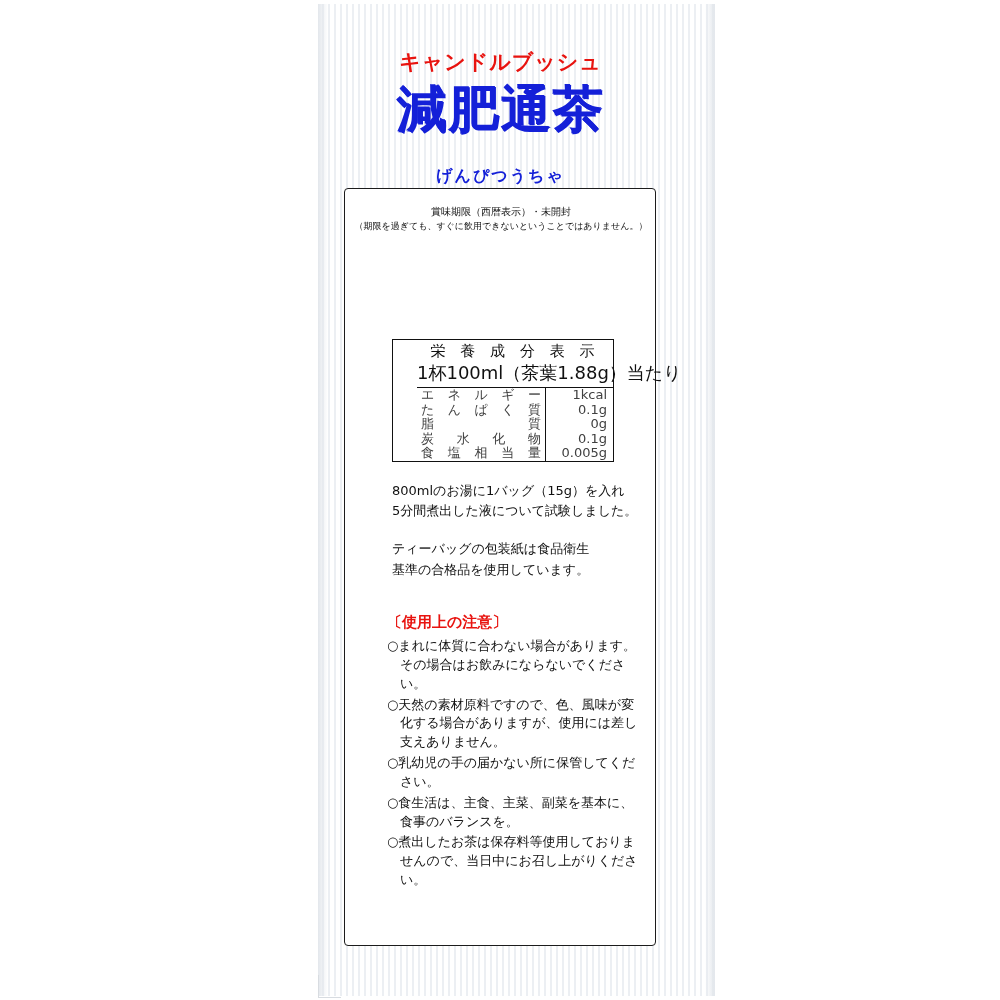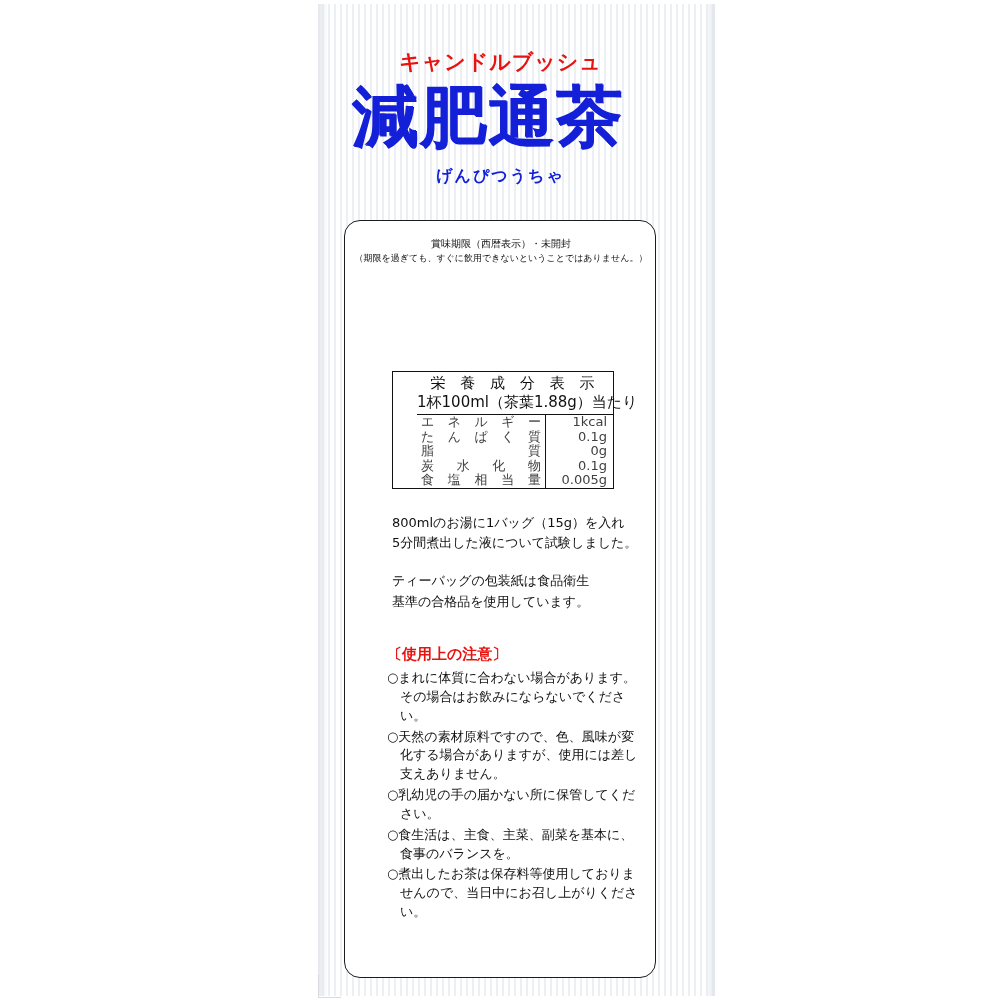--- a/index.html
+++ b/index.html
@@ -71,53 +71,52 @@
     font-size: 21px;
     font-weight: bold;
     letter-spacing: 1px;
     white-space: nowrap;
   }
   #product-title {
     position: absolute;
     left: 0;
     top: 80px;
     width: 365px;
-    text-align: left;
+    text-align: center;
     color: #1420d8;
-    font-size: 66px;
+    font-size: 50px;
     font-weight: bold;
     letter-spacing: 2px;
     line-height: 1.0;
     white-space: nowrap;
     text-shadow: 1px 1px 0 #1420d8;
-    padding-left: 34px;
   }
   #product-reading {
     position: absolute;
     left: 0;
     top: 162px;
     width: 365px;
     text-align: center;
     color: #1420d8;
     font-size: 16px;
     font-weight: bold;
     letter-spacing: 2px;
     white-space: nowrap;
   }
 
   
   #info-card {
     position: absolute;
     left: 26px;
-    top: 216px;
+    top: 184px;
     width: 312px;
     height: 758px;
     background: #ffffff;
     border: 1.5px solid #1c1c1c;
-    border-radius: 16px;
+    border-radius: 4px;
     box-sizing: border-box;
   }
 
   .card-inner {
     position: absolute;
     left: 0;
     top: 0;
     width: 312px;
     height: 758px;
   }
@@ -151,21 +150,21 @@
   #nutrition .nut-title {
     text-align: center;
     font-size: 15px;
     color: #101010;
     letter-spacing: 5px;
     padding: 2px 0 0 0;
     white-space: nowrap;
   }
   #nutrition .nut-sub {
     text-align: center;
-    font-size: 15px;
+    font-size: 18px;
     color: #101010;
     padding: 0 0 2px 0;
     border-bottom: 1.5px solid #111;
     white-space: nowrap;
   }
   #nutrition table {
     width: 100%;
     border-collapse: collapse;
     font-size: 13px;
     color: #404040;

